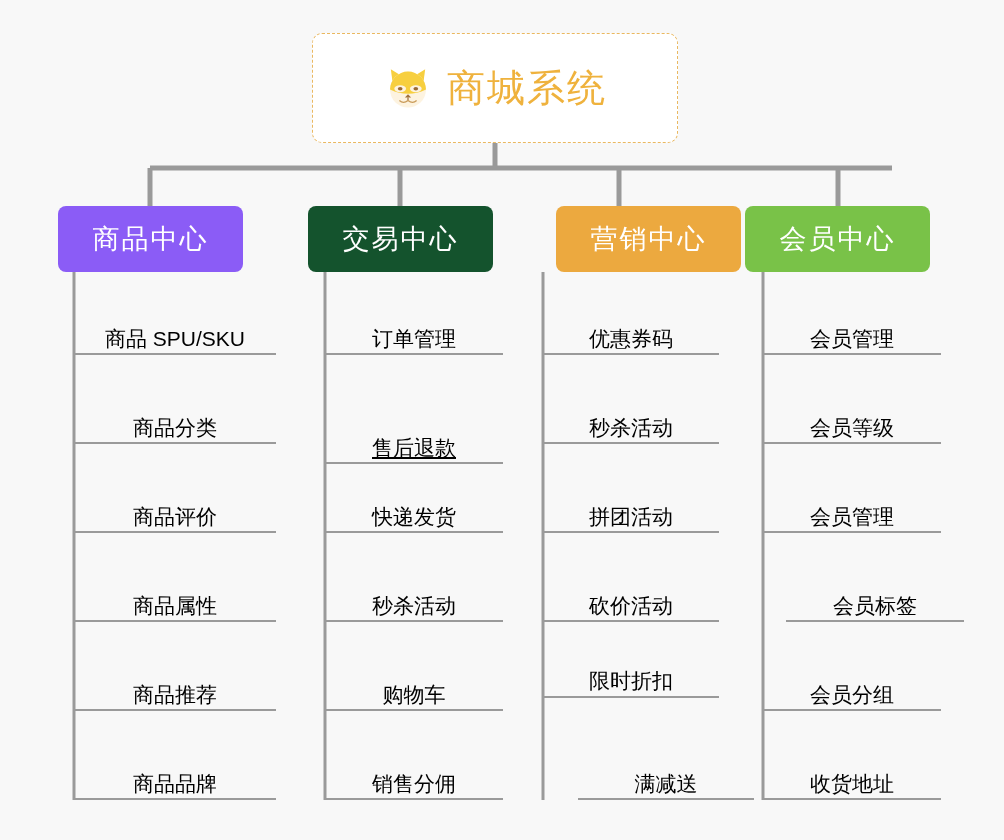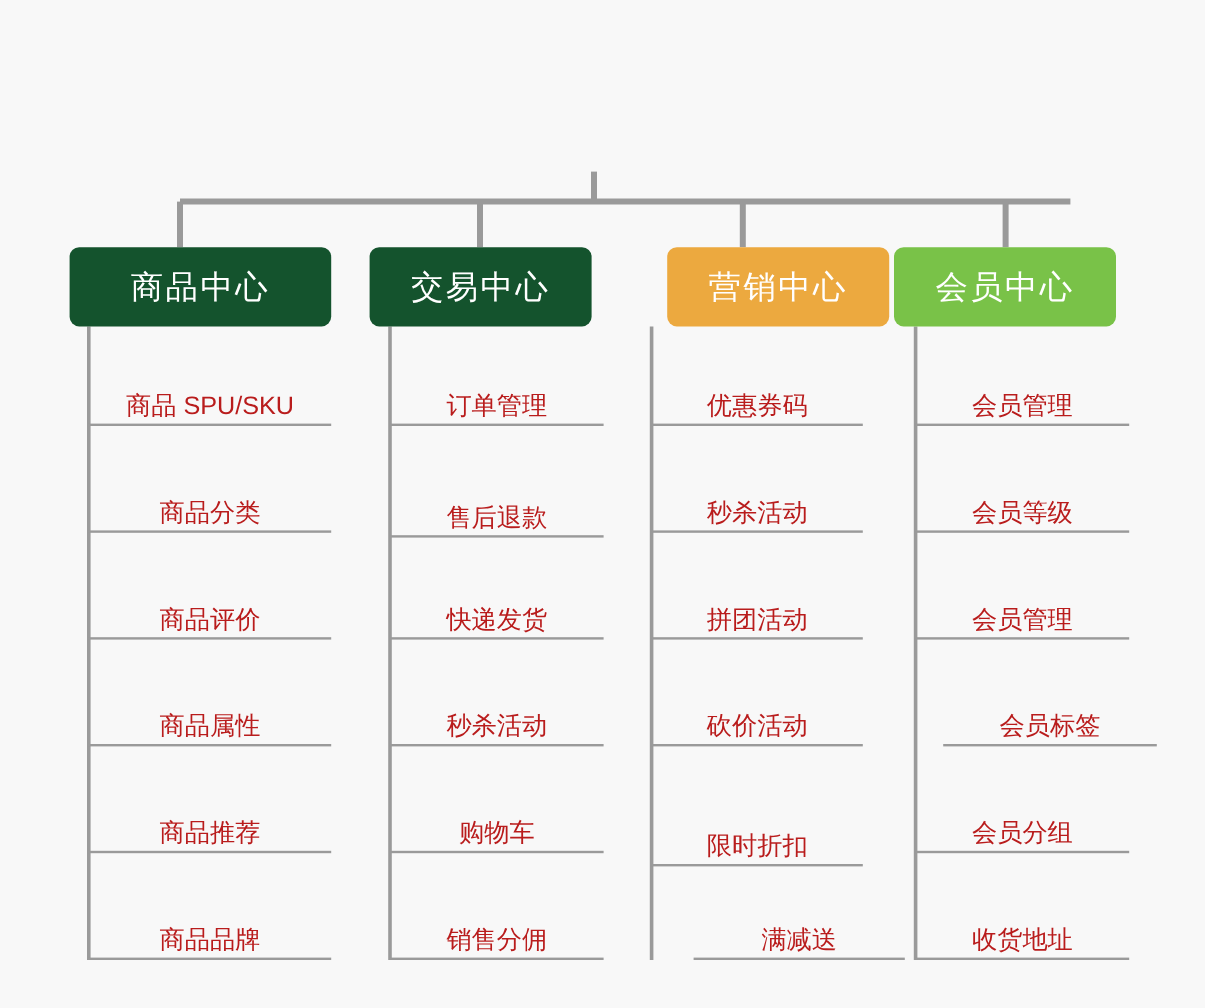--- a/index.html
+++ b/index.html
@@ -83,21 +83,21 @@
     height: 44px;
     box-sizing: border-box;
     border-bottom: 2px solid #9a9a9a;
     display: flex;
     align-items: flex-end;
     justify-content: center;
     padding-bottom: 3px;
   }
   .leaf-label {
     font-size: 21px;
-    color: #b91c1c;
+    color: #000000;
     line-height: 1.1;
     white-space: nowrap;
   }
 </style>
 </head>
 <body>
 
 <div id="canvas">
 
   <svg id="wires" viewBox="0 0 1004 840" width="1004" height="840">
@@ -114,23 +114,44 @@
     </g>
     <g stroke="#9a9a9a" stroke-width="3" fill="none" stroke-linecap="butt">
 
       <path d="M74,272 L74,800"></path>
       <path d="M325,272 L325,800"></path>
       <path d="M543,272 L543,800"></path>
       <path d="M763,272 L763,800"></path>
     </g>
   </svg>
 
+  <div id="root-node">
+    <svg id="root-emoji" viewBox="0 0 64 64">
+
+      <path d="M10 8 L13 30 L26 18 Z" fill="#f7cf3f"></path>
+      <path d="M54 8 L51 30 L38 18 Z" fill="#f7cf3f"></path>
+
+      <circle cx="32" cy="34" r="23" fill="#fdf3e0"></circle>
+      <path d="M9 34 a23 23 0 0 1 46 0 q-23 11 -46 0 Z" fill="#f7cf3f"></path>
+
+      <ellipse cx="22" cy="33" rx="7.5" ry="4.4" fill="#fdf3e0"></ellipse>
+      <ellipse cx="42" cy="33" rx="7.5" ry="4.4" fill="#fdf3e0"></ellipse>
+      <ellipse cx="22" cy="33" rx="3" ry="2.3" fill="#9b6a32"></ellipse>
+      <ellipse cx="42" cy="33" rx="3" ry="2.3" fill="#9b6a32"></ellipse>
+
+      <path d="M32 40 l-4 4 h8 Z" fill="#a0713a"></path>
+      <path d="M32 44 L32 48" stroke="#a0713a" stroke-width="1.6" fill="none"></path>
+      <path d="M32 48 q-6 5 -11 0" stroke="#c99a58" stroke-width="1.6" fill="none"></path>
+      <path d="M32 48 q6 5 11 0" stroke="#c99a58" stroke-width="1.6" fill="none"></path>
+    </svg>
+    <span id="root-title">商城系统</span>
+  </div>
 
   <div id="columns-layer">
-      <div class="cat-box" style="left: 58px; top: 206px; width: 218px; background: #14532d;">
+      <div class="cat-box" style="left: 58px; top: 206px; width: 185px; background: #8b5cf6;">
         <span class="cat-label">商品中心</span>
       </div>
       <div class="leaf" style="left: 74px; top: 311px; width: 202px;">
         <span class="leaf-label">商品 SPU/SKU</span>
       </div>
       <div class="leaf" style="left: 74px; top: 400px; width: 202px;">
         <span class="leaf-label">商品分类</span>
       </div>
       <div class="leaf" style="left: 74px; top: 489px; width: 202px;">
         <span class="leaf-label">商品评价</span>
@@ -143,21 +164,21 @@
       </div>
       <div class="leaf" style="left: 74px; top: 756px; width: 202px;">
         <span class="leaf-label">商品品牌</span>
       </div>
       <div class="cat-box" style="left: 308px; top: 206px; width: 185px; background: #14532d;">
         <span class="cat-label">交易中心</span>
       </div>
       <div class="leaf" style="left: 325px; top: 311px; width: 178px;">
         <span class="leaf-label">订单管理</span>
       </div>
-      <div class="leaf" style="left: 325px; top: 404px; width: 178px;">
+      <div class="leaf" style="left: 325px; top: 420px; width: 178px; text-decoration: underline;">
         <span class="leaf-label">售后退款</span>
       </div>
       <div class="leaf" style="left: 325px; top: 489px; width: 178px;">
         <span class="leaf-label">快递发货</span>
       </div>
       <div class="leaf" style="left: 325px; top: 578px; width: 178px;">
         <span class="leaf-label">秒杀活动</span>
       </div>
       <div class="leaf" style="left: 325px; top: 667px; width: 178px;">
         <span class="leaf-label">购物车</span>
@@ -173,21 +194,21 @@
       </div>
       <div class="leaf" style="left: 543px; top: 400px; width: 176px;">
         <span class="leaf-label">秒杀活动</span>
       </div>
       <div class="leaf" style="left: 543px; top: 489px; width: 176px;">
         <span class="leaf-label">拼团活动</span>
       </div>
       <div class="leaf" style="left: 543px; top: 578px; width: 176px;">
         <span class="leaf-label">砍价活动</span>
       </div>
-      <div class="leaf" style="left: 543px; top: 678px; width: 176px; font-family: Liberation Serif, serif;">
+      <div class="leaf" style="left: 543px; top: 654px; width: 176px; font-family: Liberation Serif, serif;">
         <span class="leaf-label">限时折扣</span>
       </div>
       <div class="leaf" style="left: 546px; top: 756px; width: 176px; margin-left: 32px;">
         <span class="leaf-label">满减送</span>
       </div>
       <div class="cat-box" style="left: 745px; top: 206px; width: 185px; background: rgb(121, 194, 72);">
         <span class="cat-label">会员中心</span>
       </div>
       <div class="leaf" style="left: 763px; top: 311px; width: 178px;">
         <span class="leaf-label">会员管理</span>

